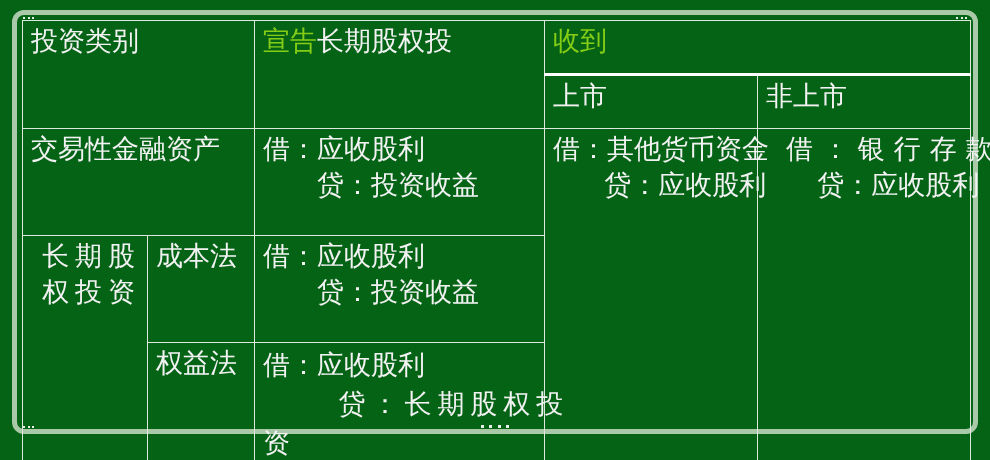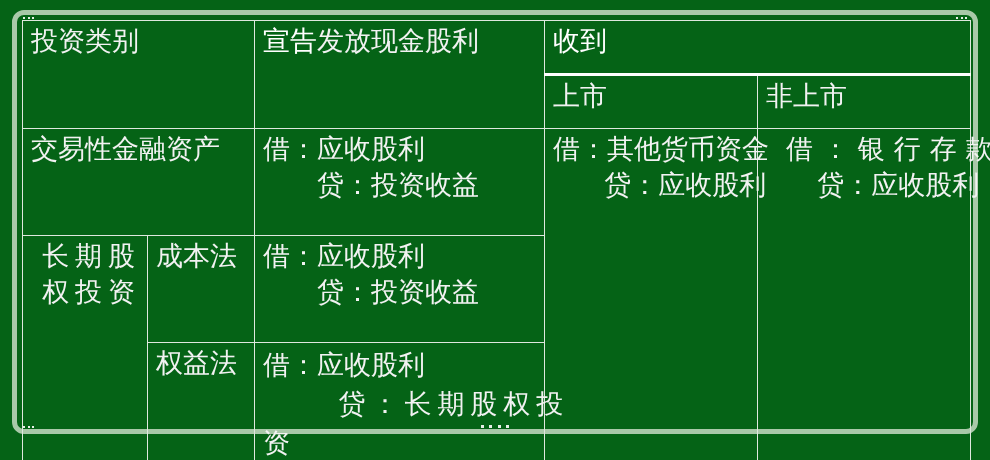--- a/index.html
+++ b/index.html
@@ -64,21 +64,21 @@
   table.acct td {
     border: 1px solid #dfe8df;
     vertical-align: top;
     padding: 2px 6px 2px 8px;
     font-size: 27px;
     line-height: 1.34;
     font-weight: normal;
   }
   .hdr-cell { height: 48px; }
   .sub-top { border-top: 3px solid #ffffff !important; margin-top: 23px; }
-  .gold { color: #ffffff; }
+  .gold { color: #84cc16; }
   .bold { font-weight: normal; }
 
   .mid-col { vertical-align: middle; text-align: right; }
 
   .entry { white-space: nowrap; }
   .entry-indent { padding-left: 2.0em; }
   .entry-indent2 { padding-left: 2.8em; }
 
   .stretch { letter-spacing: 0.22em; }
   .stretch-wide { letter-spacing: 0.33em; margin-left: 20px; }
@@ -127,21 +127,21 @@
     <col style="width:107px">
     <col style="width:290px">
     <col style="width:213px">
     <col style="width:213px">
   </colgroup>
   <tbody>
 
     <tr>
       <td class="hdr-cell" colspan="2" rowspan="2">投资类别</td>
       <td class="hdr-cell" rowspan="2">
-        <span class="gold">宣告</span><span>发放现金股利</span>
+        <span class="gold">宣告</span><span>长期股权投</span>
       </td>
       <td class="hdr-cell gold" colspan="2">收到</td>
     </tr>
 
     <tr>
       <td class="hdr-cell sub-top">上市</td>
       <td class="hdr-cell sub-top">非上市</td>
     </tr>
 
     <tr>

